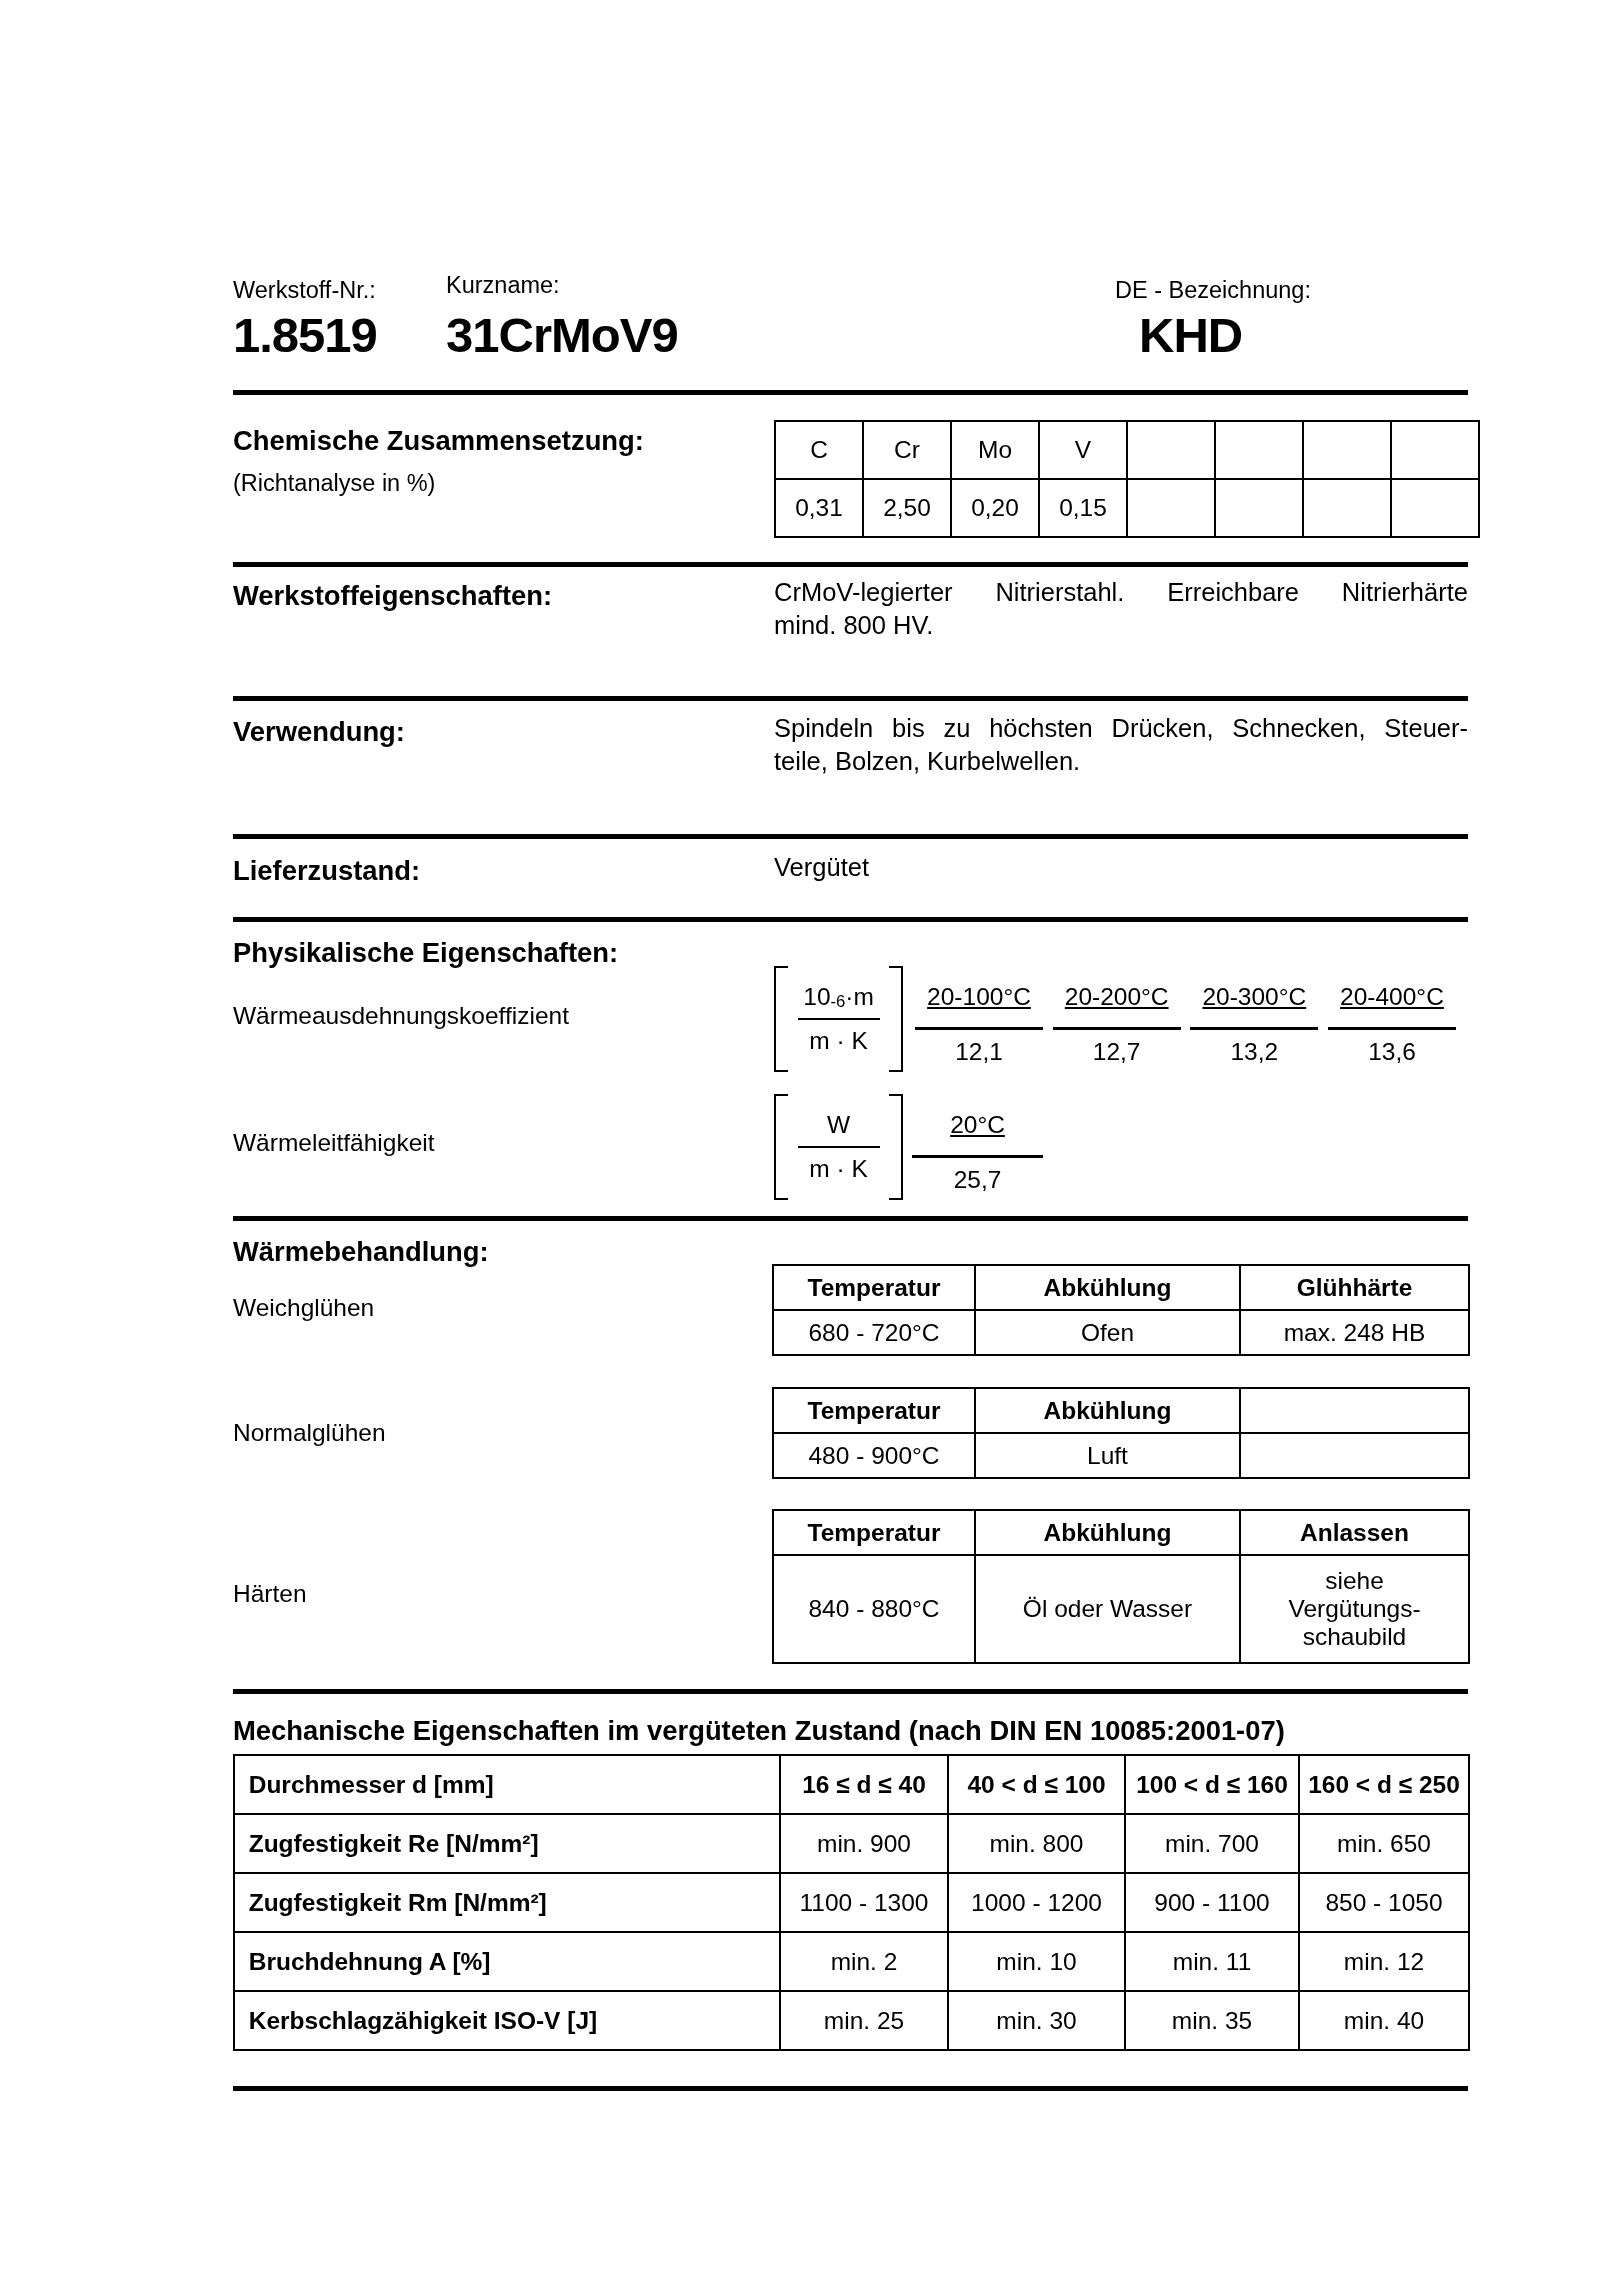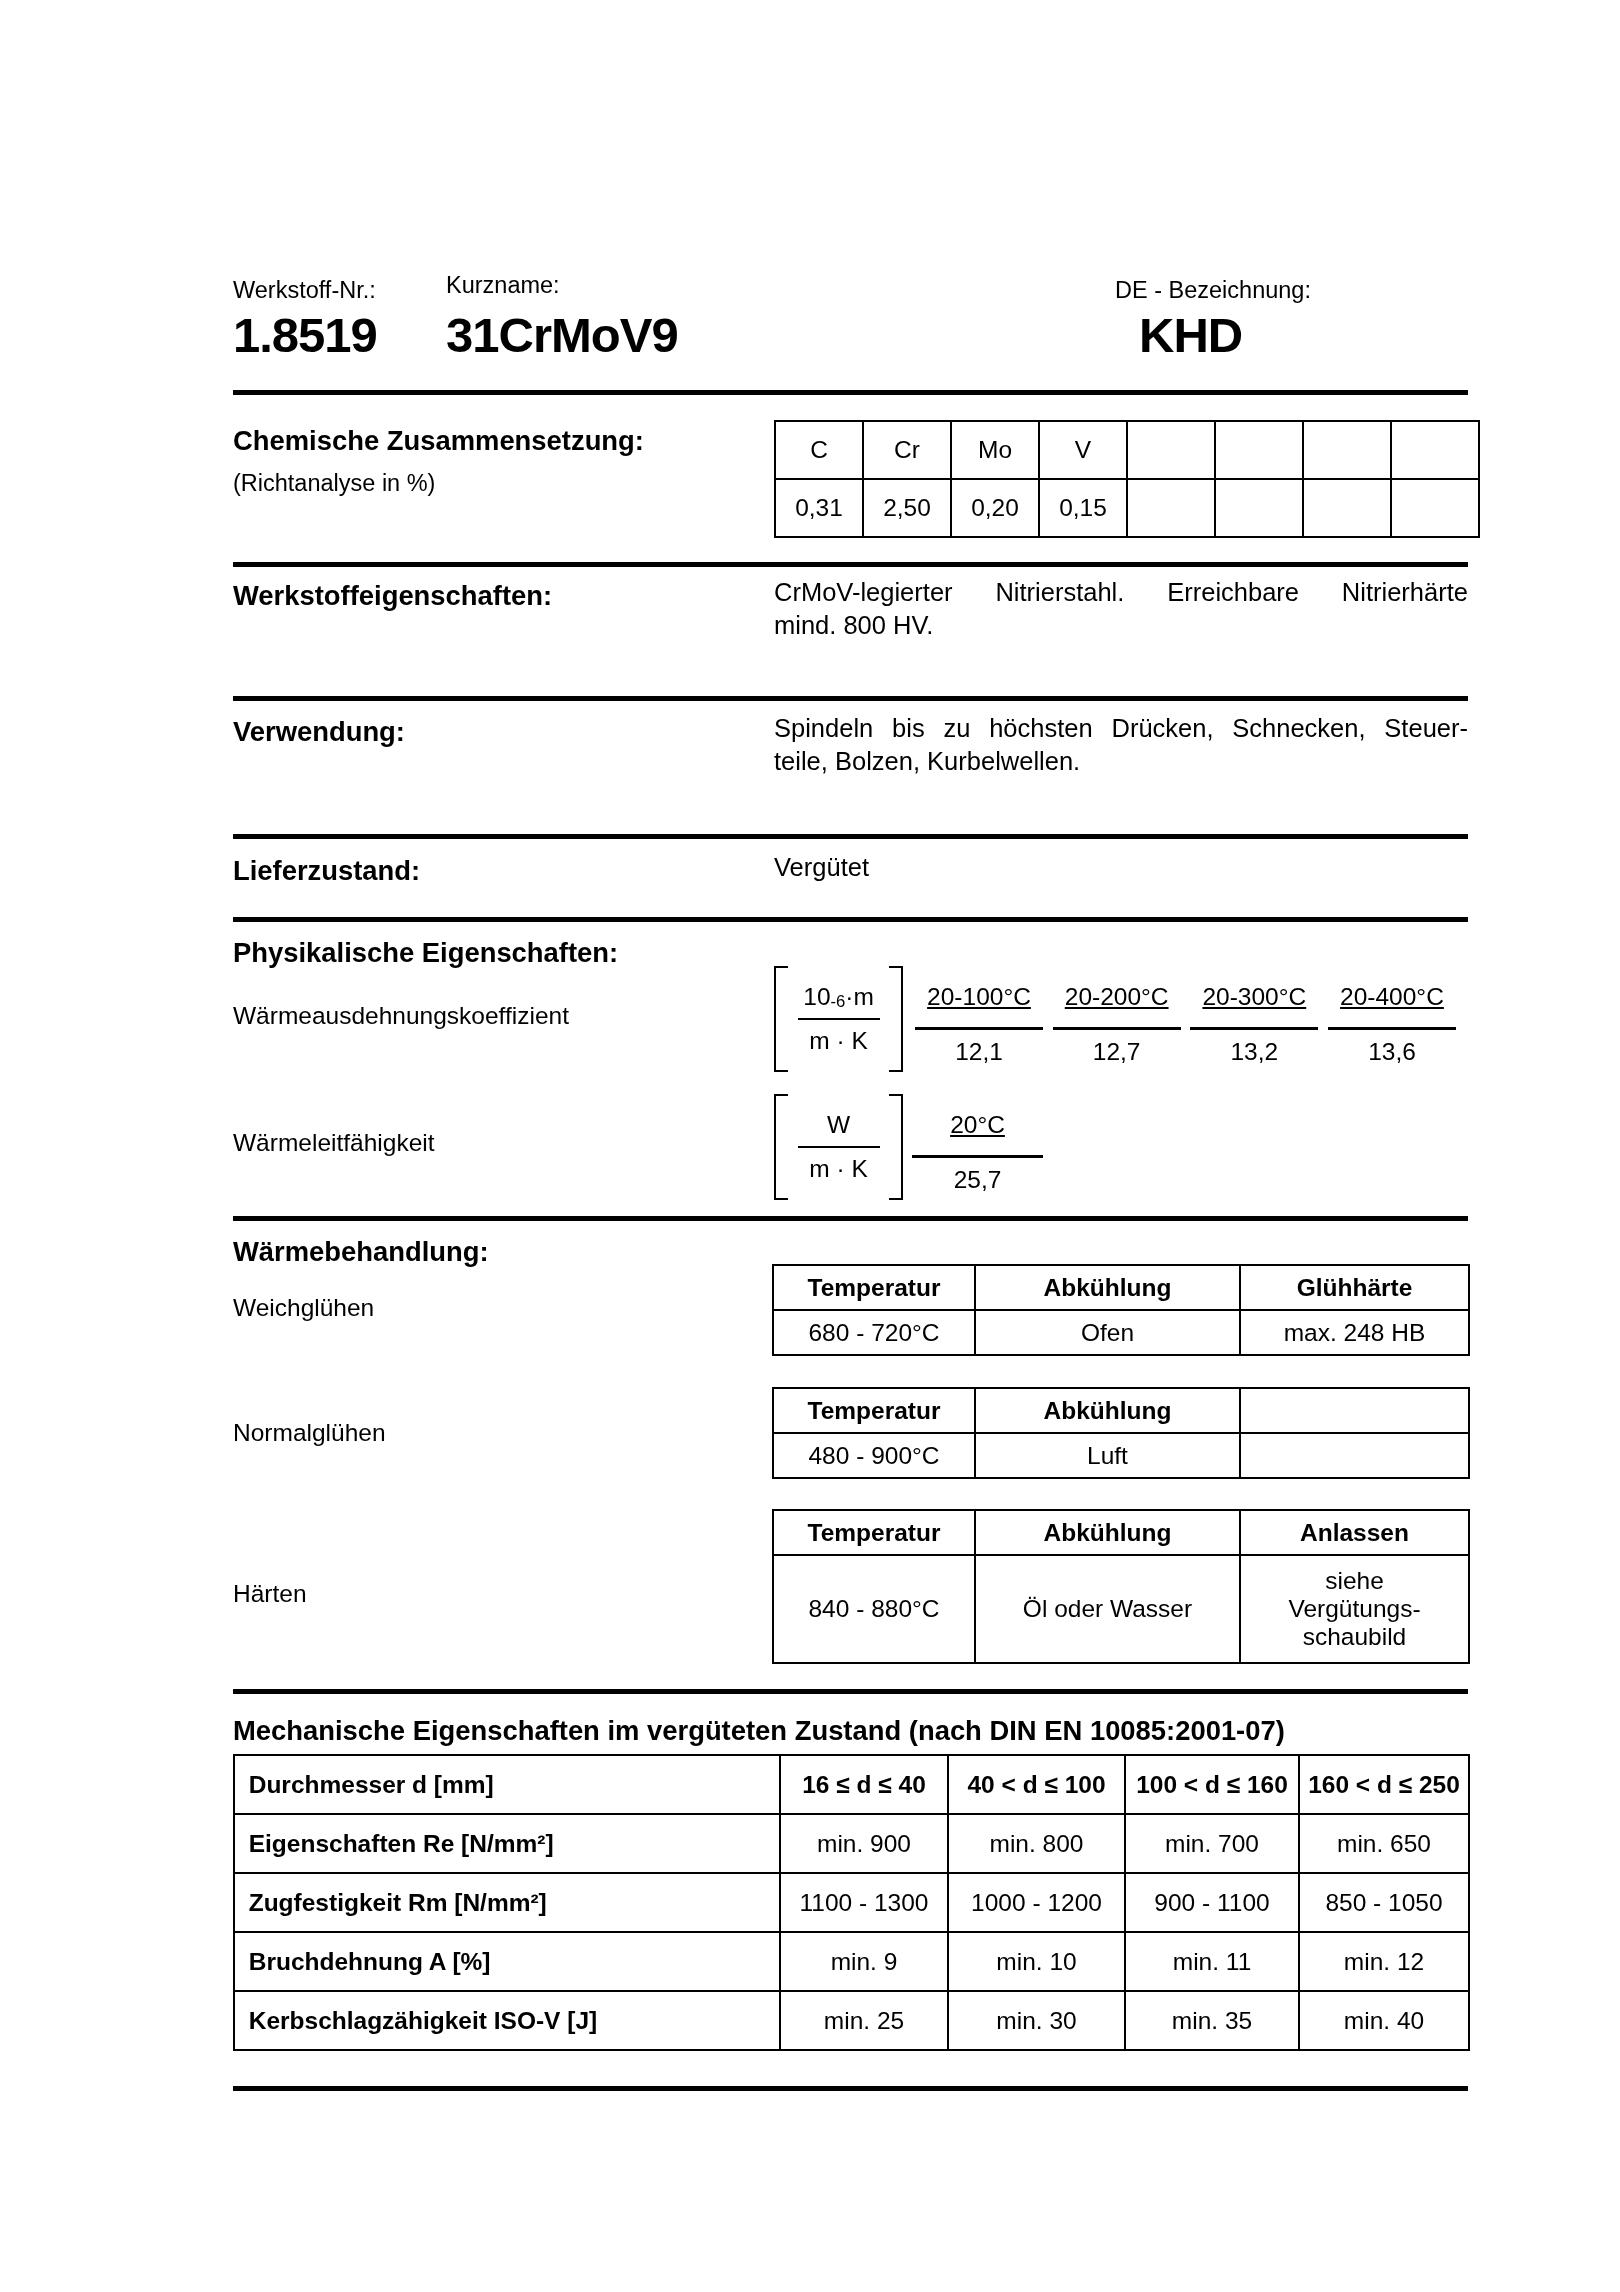--- a/index.html
+++ b/index.html
@@ -259,36 +259,36 @@
     </colgroup>
     <tbody>
         <tr class="hrow">
       <td class="lbl">Durchmesser d [mm]</td>
       <td>16 ≤ d ≤ 40</td>
       <td>40 &lt; d ≤ 100</td>
       <td>100 &lt; d ≤ 160</td>
       <td>160 &lt; d ≤ 250</td>
     </tr>
     <tr>
-      <td class="lbl">Eigenschaften Re [N/mm²]</td>
+      <td class="lbl">Zugfestigkeit Re [N/mm²]</td>
       <td>min. 900</td>
       <td>min. 800</td>
       <td>min. 700</td>
       <td>min. 650</td>
     </tr>
     <tr>
       <td class="lbl">Zugfestigkeit Rm [N/mm²]</td>
       <td>1100 - 1300</td>
       <td>1000 - 1200</td>
       <td>900 - 1100</td>
       <td>850 - 1050</td>
     </tr>
     <tr>
       <td class="lbl">Bruchdehnung A [%]</td>
-      <td>min. 9</td>
+      <td>min. 2</td>
       <td>min. 10</td>
       <td>min. 11</td>
       <td>min. 12</td>
     </tr>
     <tr>
       <td class="lbl">Kerbschlagzähigkeit ISO-V [J]</td>
       <td>min. 25</td>
       <td>min. 30</td>
       <td>min. 35</td>
       <td>min. 40</td>

